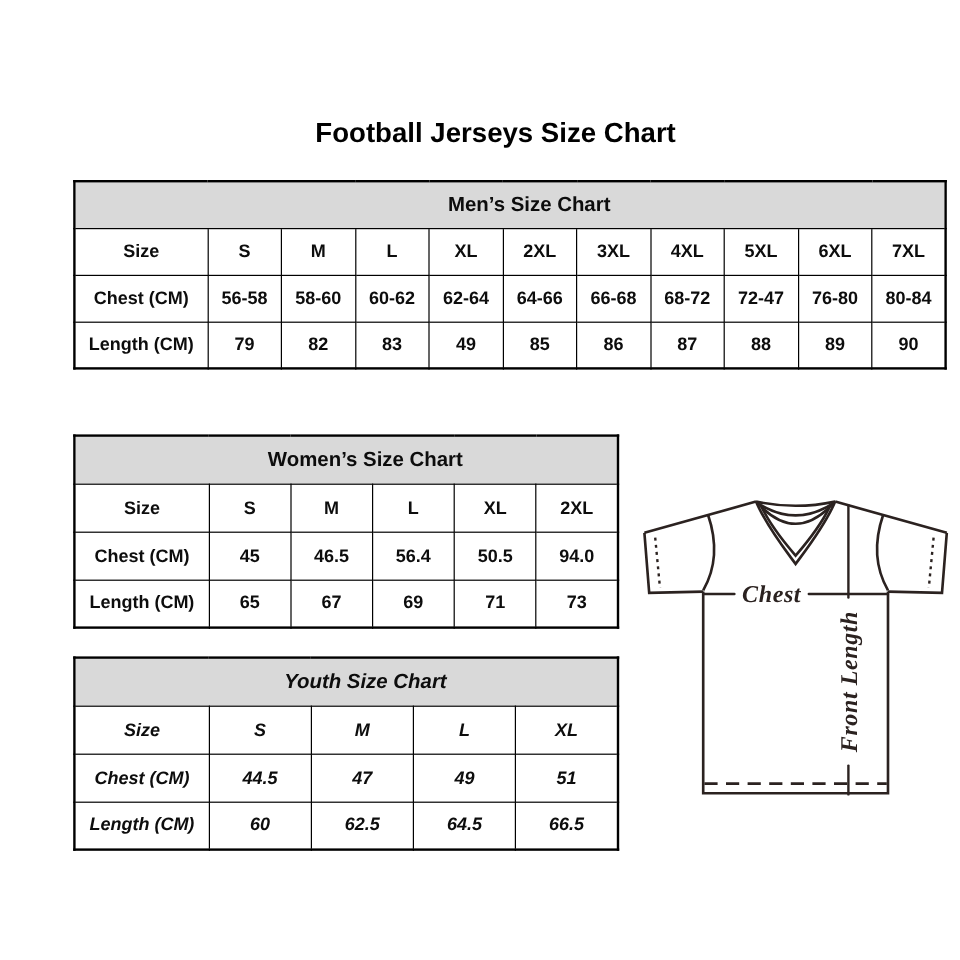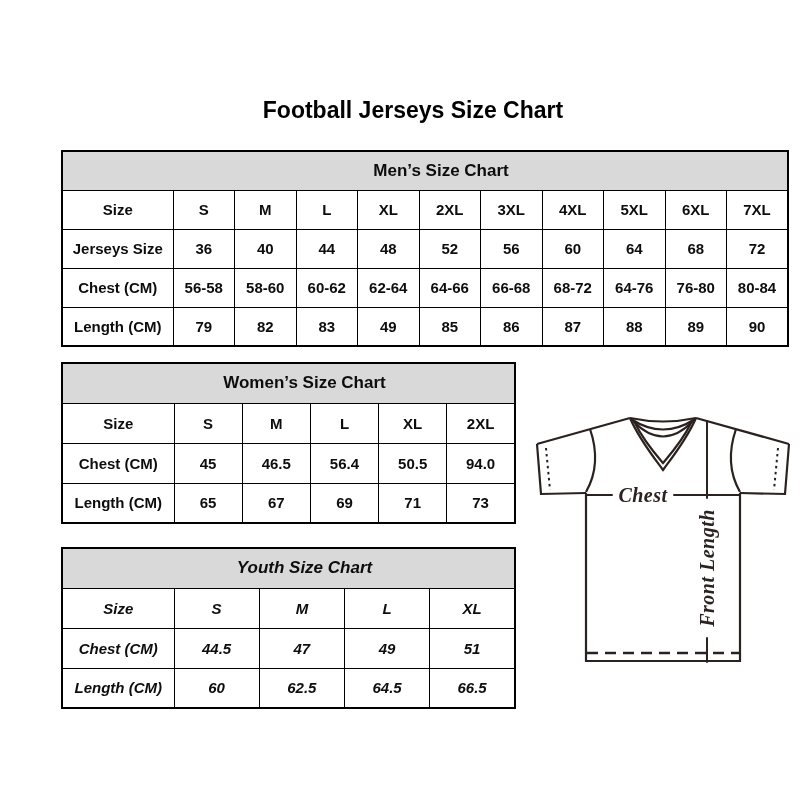--- a/index.html
+++ b/index.html
@@ -63,42 +63,29 @@
         <td>L</td>
         <td>XL</td>
         <td>2XL</td>
         <td>3XL</td>
         <td>4XL</td>
         <td>5XL</td>
         <td>6XL</td>
         <td>7XL</td>
       </tr>
       <tr>
-        <td>Jerseys Size</td>
-        <td>36</td>
-        <td>40</td>
-        <td>44</td>
-        <td>48</td>
-        <td>52</td>
-        <td>56</td>
-        <td>60</td>
-        <td>64</td>
-        <td>68</td>
-        <td>72</td>
-      </tr>
-      <tr>
         <td>Chest (CM)</td>
         <td>56-58</td>
         <td>58-60</td>
         <td>60-62</td>
         <td>62-64</td>
         <td>64-66</td>
         <td>66-68</td>
         <td>68-72</td>
-        <td>64-76</td>
+        <td>72-47</td>
         <td>76-80</td>
         <td>80-84</td>
       </tr>
       <tr>
         <td>Length (CM)</td>
         <td>79</td>
         <td>82</td>
         <td>83</td>
         <td>49</td>
         <td>85</td>

